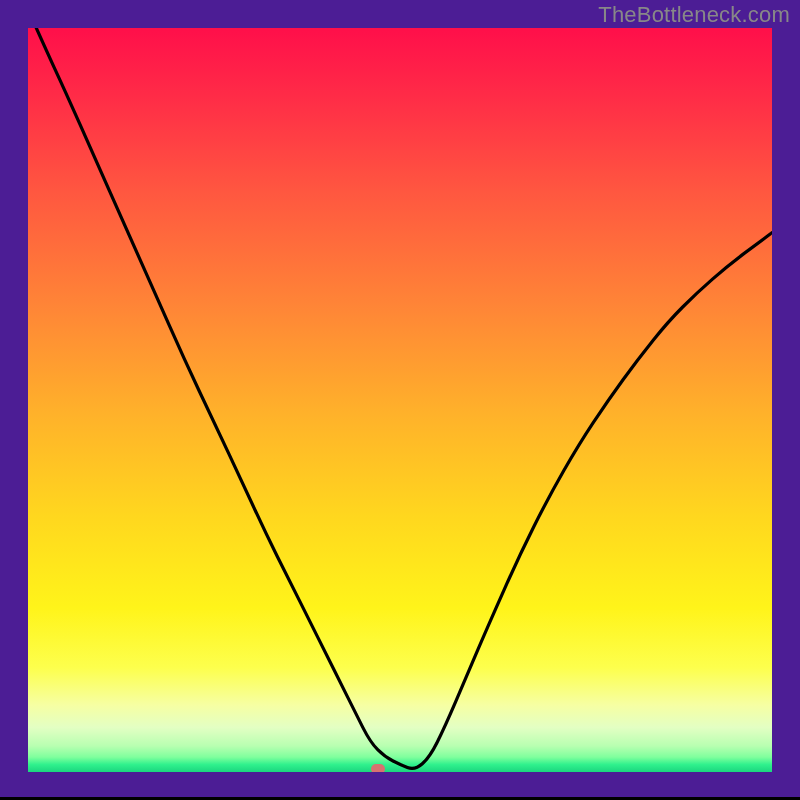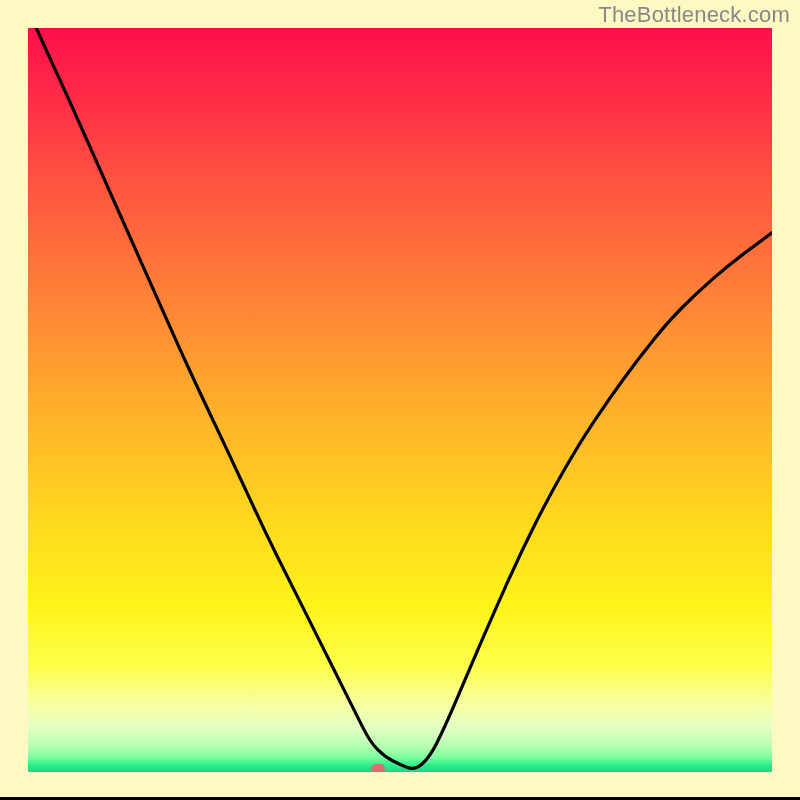--- a/index.html
+++ b/index.html
@@ -7,21 +7,21 @@
     padding: 0;
     width: 800px;
     height: 800px;
     background: #000;
     font-family: Arial, Helvetica, sans-serif;
   }
   .container {
     position: relative;
     width: 800px;
     height: 797px;
-    background: #fef9c3;
+    background: #4c1d95;
   }
   .watermark {
     position: absolute;
     top: 2px;
     right: 10px;
     color: #888;
     font-size: 22px;
     font-weight: 500;
     letter-spacing: 0.2px;
     z-index: 20;

